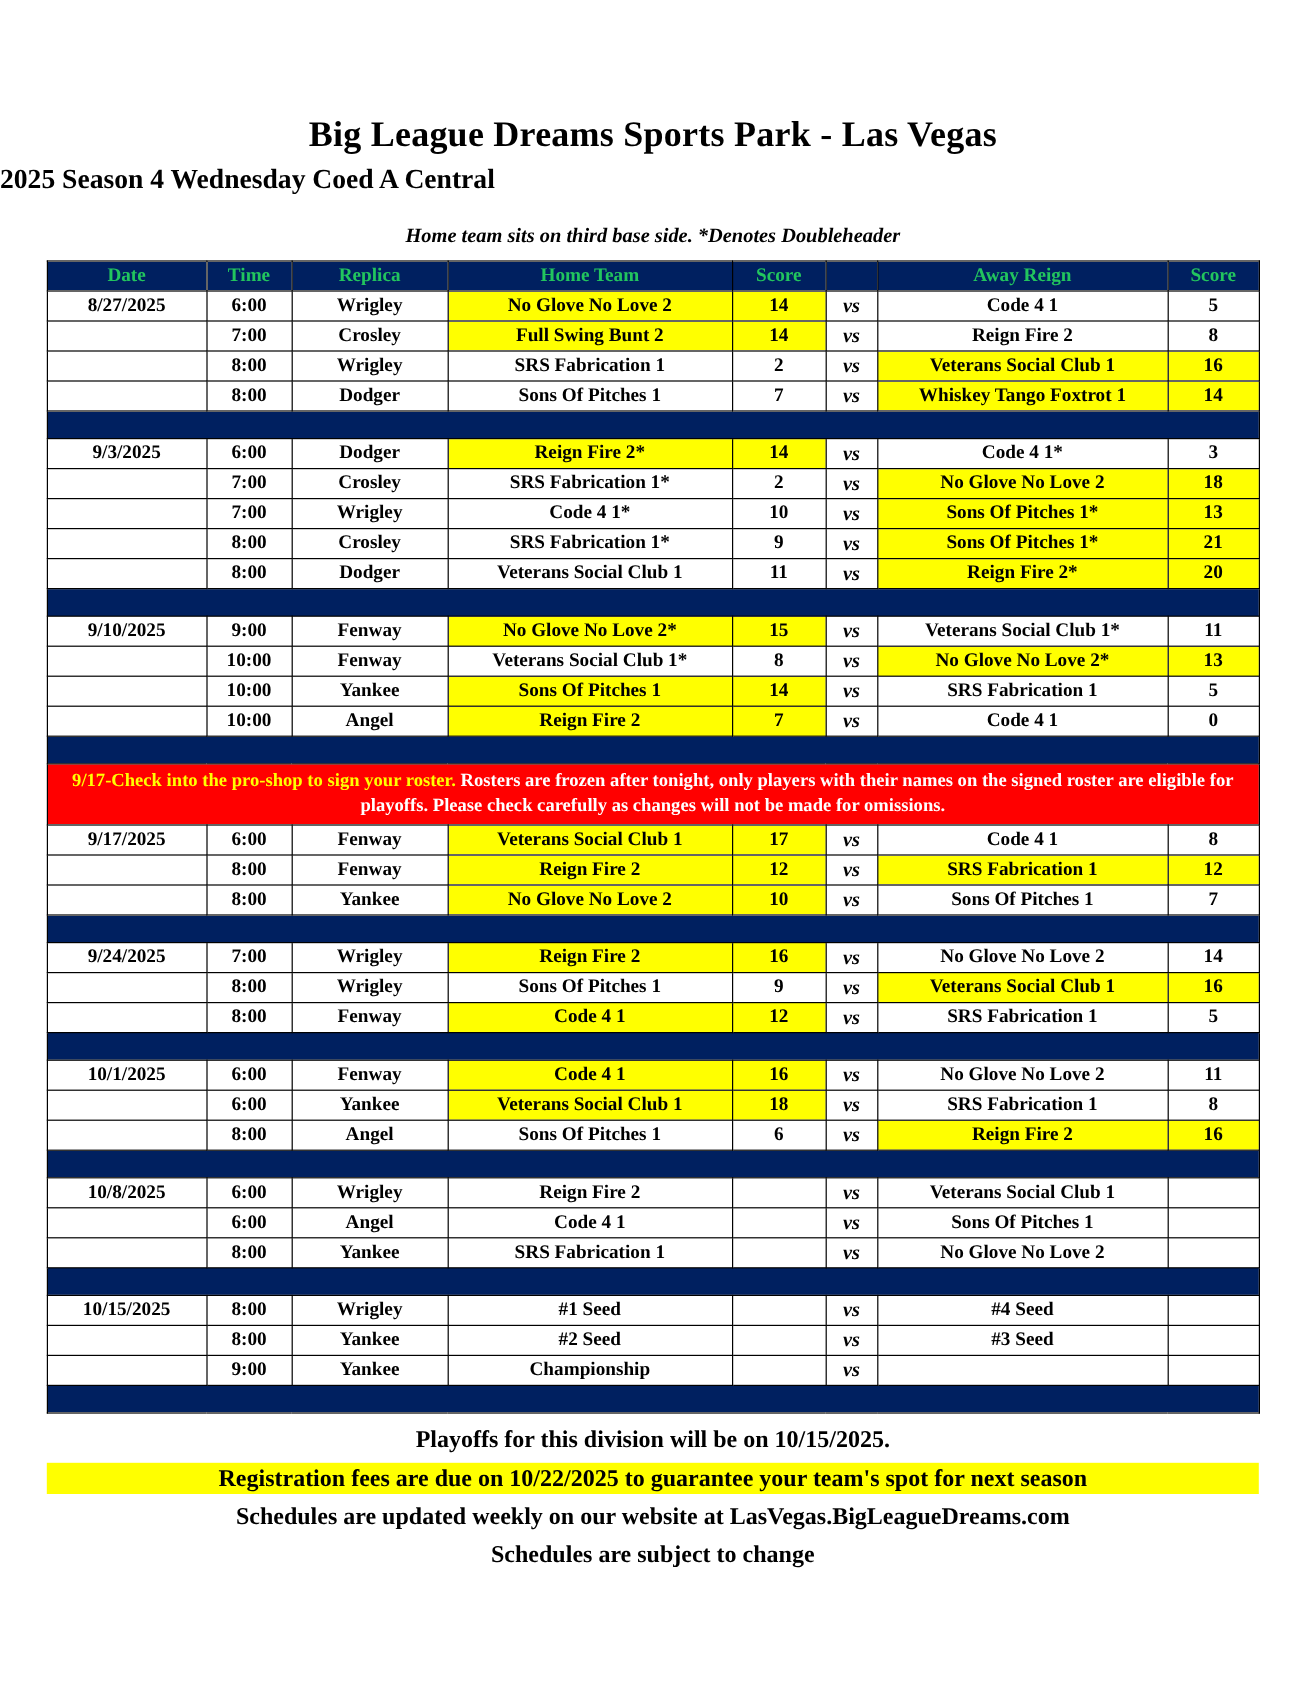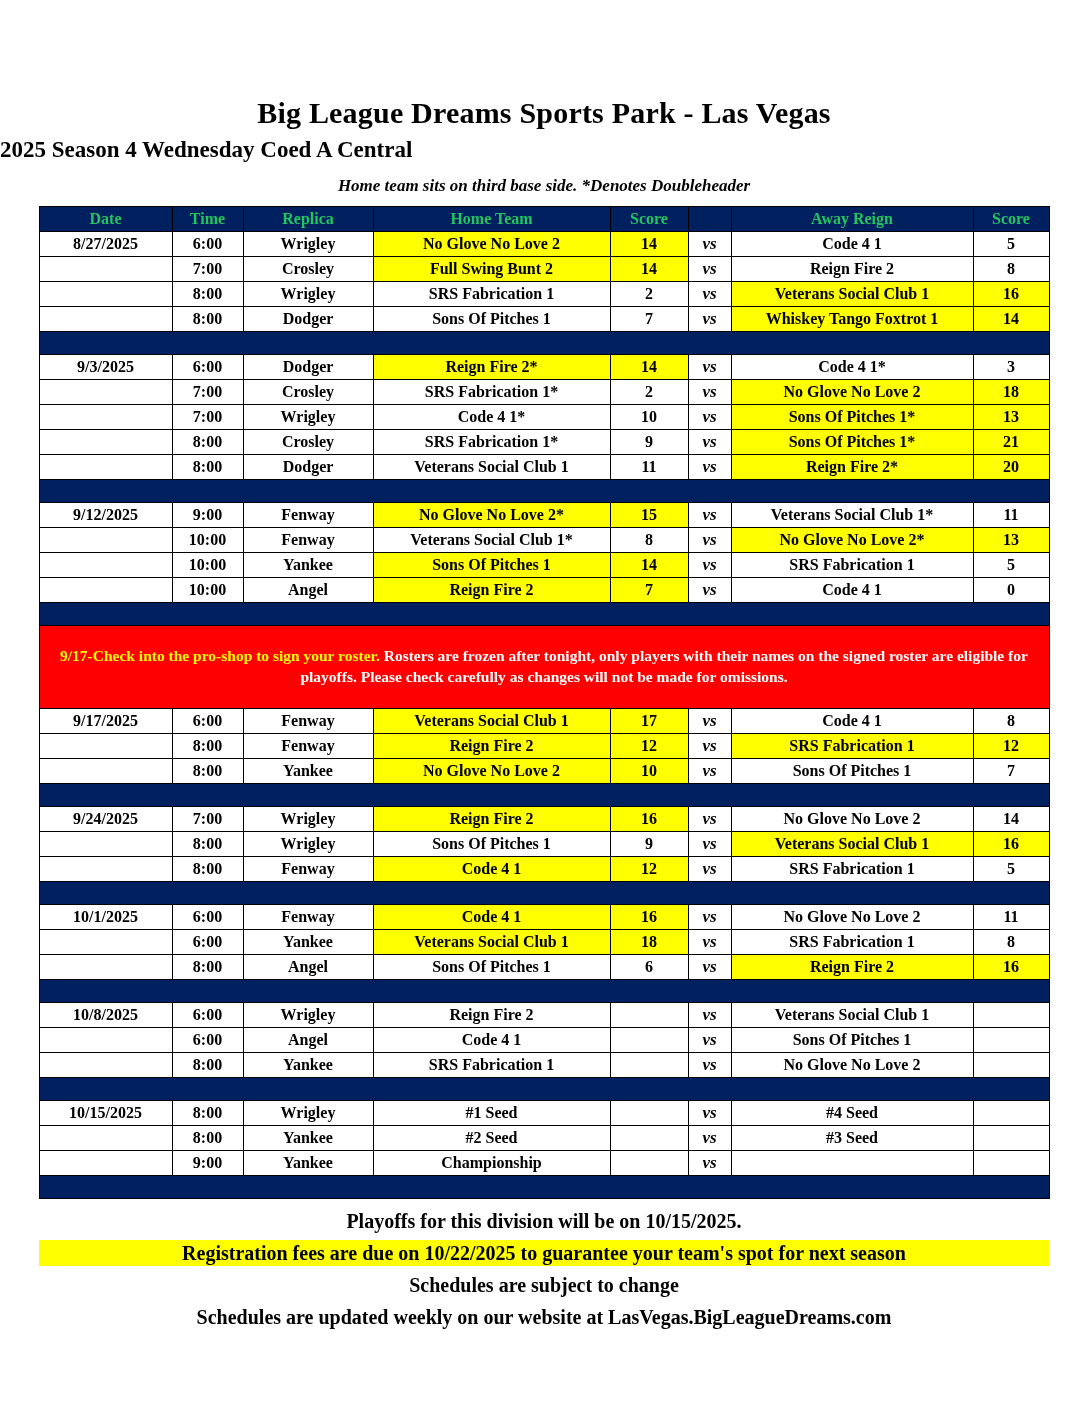--- a/index.html
+++ b/index.html
@@ -6,40 +6,40 @@
   html,body { background:#ffffff; }
   body {
     width:1088px; height:1408px;
     font-family:"Liberation Serif", serif;
     color:#000;
     overflow:hidden;
   }
   .page { width:1088px; height:1408px; padding-top:96px;border-radius:20px; }
   .title    { text-align:center; font-size:30px; font-weight:bold; letter-spacing:0.2px; }
   .subtitle { text-align:left; font-size:23px; font-weight:bold; margin-top:7px; }
-  .note     { text-align:center; font-size:17px; font-weight:bold; font-style:italic; margin-top:13px; }
+  .note     { text-align:center; font-size:17px; font-weight:bold; font-style:italic; margin-top:24px; }
 
   table.schedule {
     width:1010px; margin:10px auto 0;
     border-collapse:collapse; table-layout:fixed;
   }
   .schedule th, .schedule td {
     border:1px solid #000;
     font-weight:bold; text-align:center;
     font-size:16px; height:25px;
     padding:0 3px; line-height:1.1;
     overflow:hidden; white-space:nowrap;
   }
   .head-row th { background:var(--navy,#002060); color:#22c55e; font-size:16px; }
   td.col-vs { font-style:italic; font-size:17px; }
   td.hl { background:var(--hl,#ffff00); }
   tr.sep-row td { background:var(--navy,#002060); height:23px; border-top:1px solid #000; border-bottom:1px solid #000; }
   tr.notice-row td {
     background:var(--red,#ff0000); color:#fff;
-    font-size:15.5px; padding:20px 10px; line-height:1.35;
+    font-size:15.5px; padding:4px 10px; line-height:1.35;
     white-space:normal; height:auto; text-align:center;
   }
   .notice-yellow { color:var(--hl,#ffff00); }
 
   .footer { width:1010px; margin:9px auto 0;text-align:center; }
   .f-line { font-size:20px; font-weight:bold; margin-top:6px; line-height:1.3; }
   .f-hl   { background:var(--hl,#ffff00); }
 </style>
 </head>
 <body>
@@ -164,21 +164,21 @@
           <td class="col-team">Veterans Social Club 1</td>
           <td class="col-score">11</td>
           <td class="col-vs">vs</td>
           <td class="col-team hl">Reign Fire 2*</td>
           <td class="col-score hl">20</td>
         </tr>
         <tr class="sep-row">
           <td class="sep-cell" colspan="8"></td>
         </tr>
         <tr class="game-row">
-          <td class="col-date">9/12/2025</td>
+          <td class="col-date">9/10/2025</td>
           <td class="col-time">9:00</td>
           <td class="col-replica">Fenway</td>
           <td class="col-team hl">No Glove No Love 2*</td>
           <td class="col-score hl">15</td>
           <td class="col-vs">vs</td>
           <td class="col-team">Veterans Social Club 1*</td>
           <td class="col-score">11</td>
         </tr>
         <tr class="game-row">
           <td class="col-date"></td>
@@ -380,17 +380,17 @@
         </tr>
         <tr class="sep-row">
           <td class="sep-cell" colspan="8"></td>
         </tr>
       </tbody>
   </table>
 
   <div class="footer">
     <div class="f-line">Playoffs for this division will be on 10/15/2025.</div>
     <div class="f-line f-hl">Registration fees are due on 10/22/2025 to guarantee your team's spot for next season</div>
+    <div class="f-line">Schedules are updated weekly on our website at LasVegas.BigLeagueDreams.com</div>
     <div class="f-line">Schedules are subject to change</div>
-    <div class="f-line">Schedules are updated weekly on our website at LasVegas.BigLeagueDreams.com</div>
   </div>
 
 </div>
 
 </body></html>

